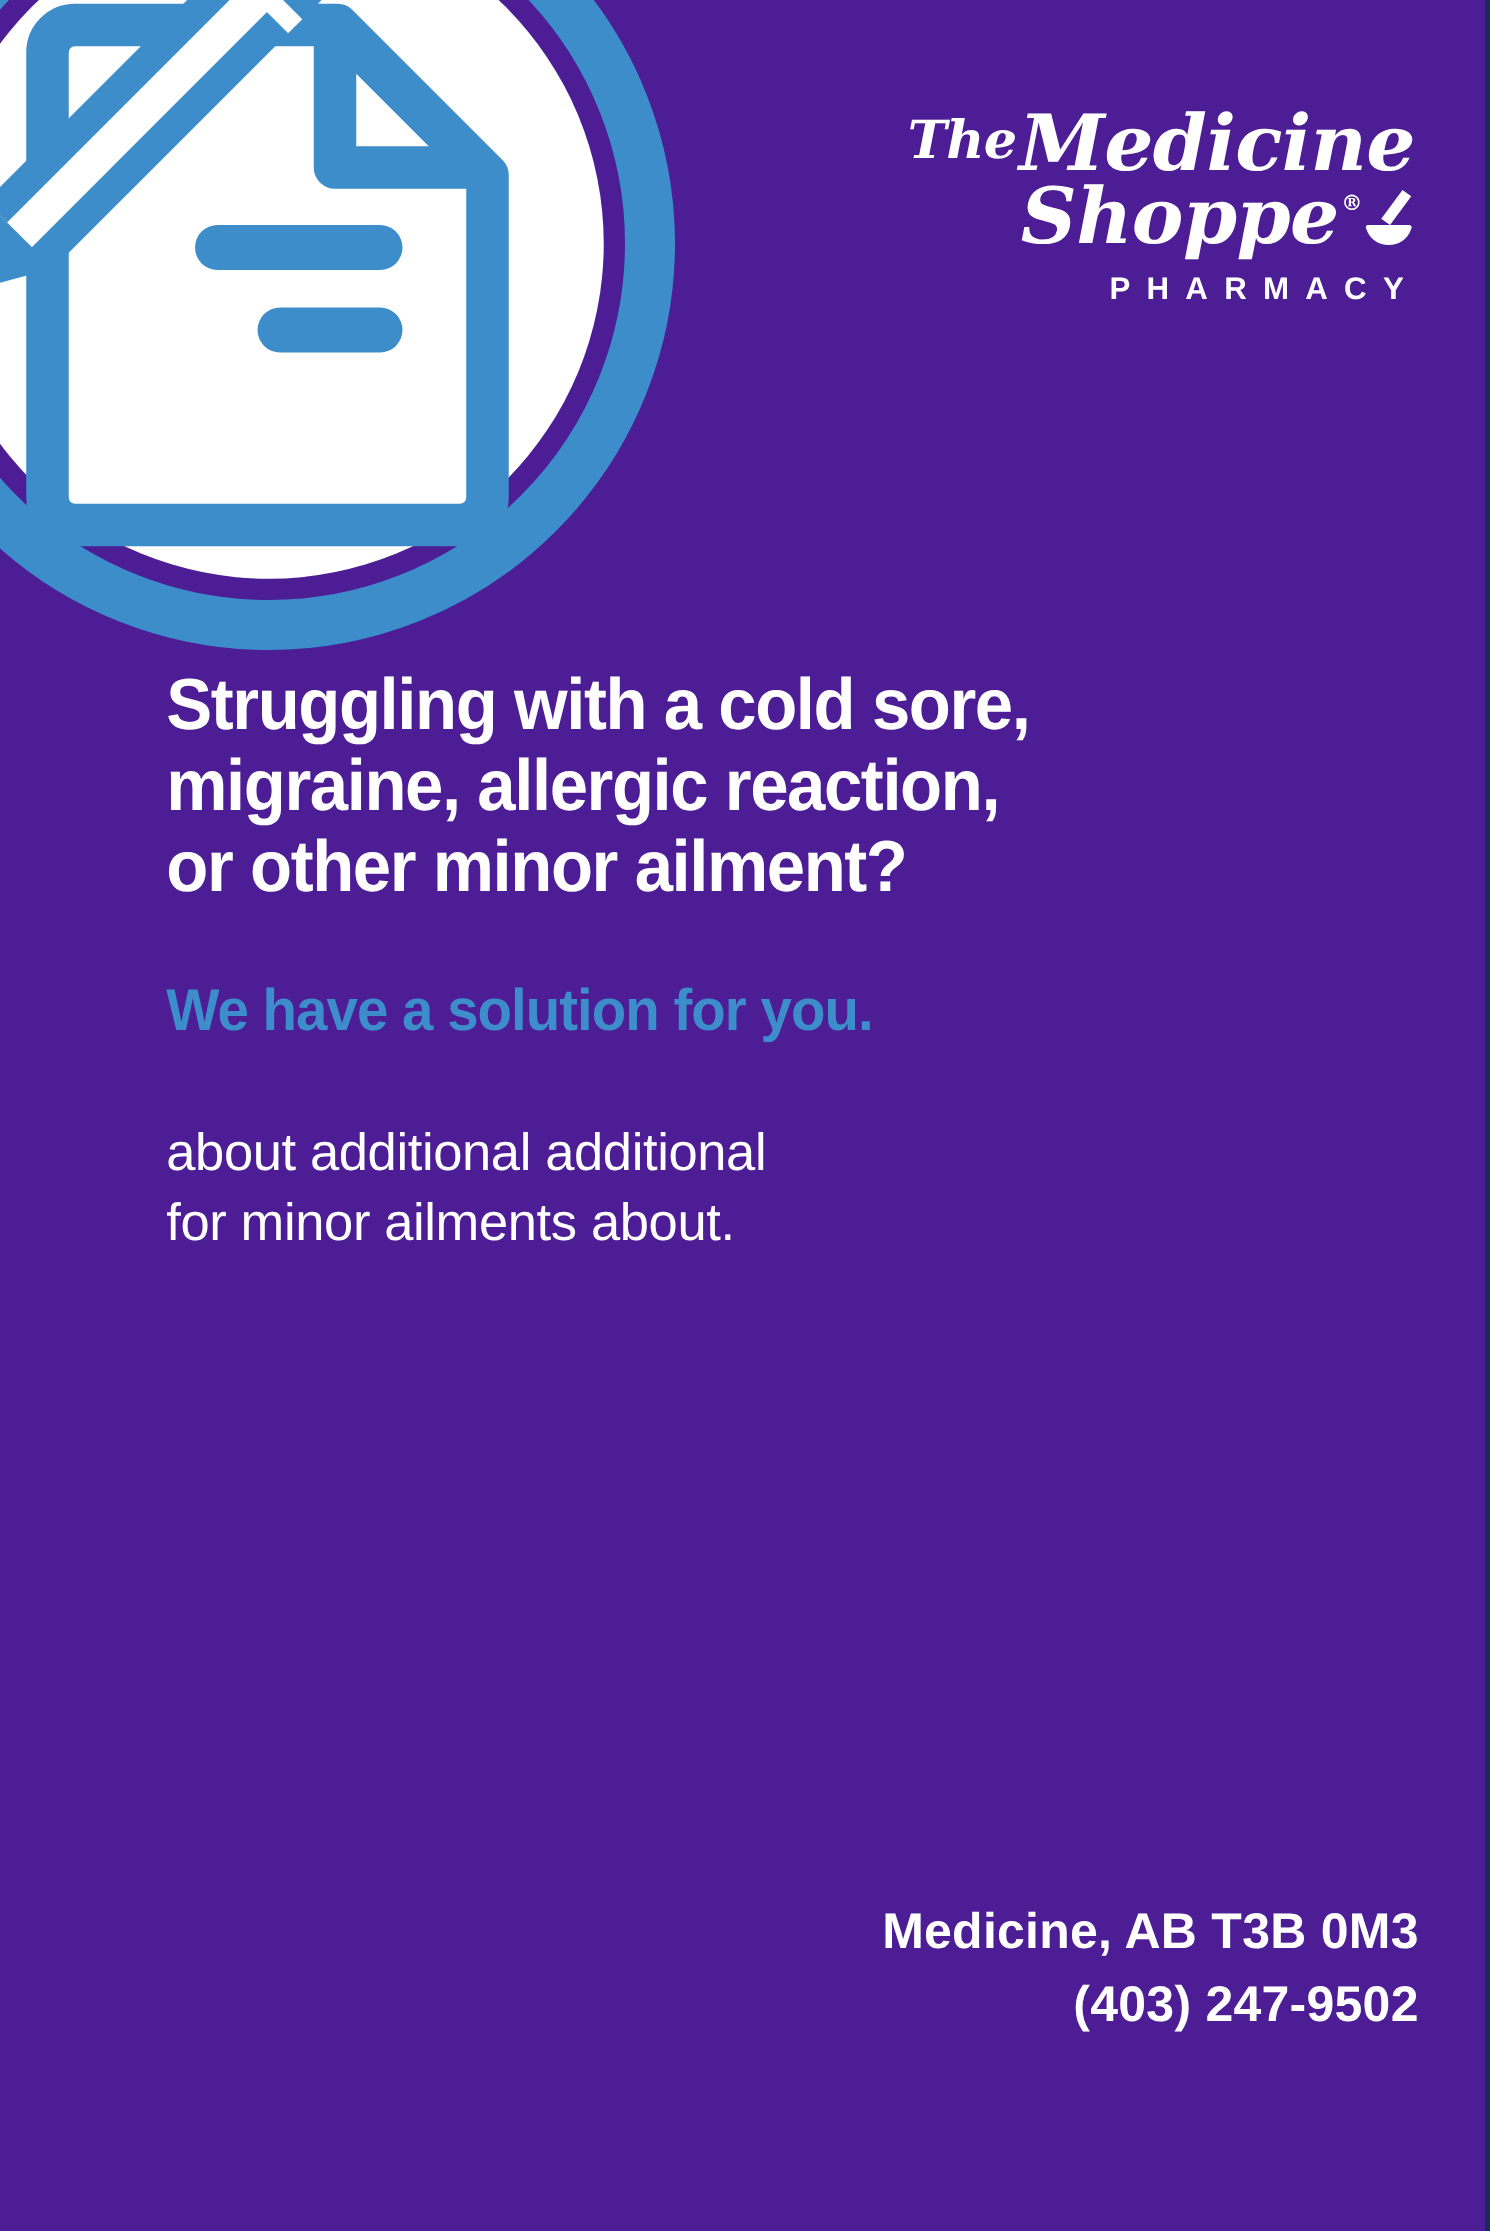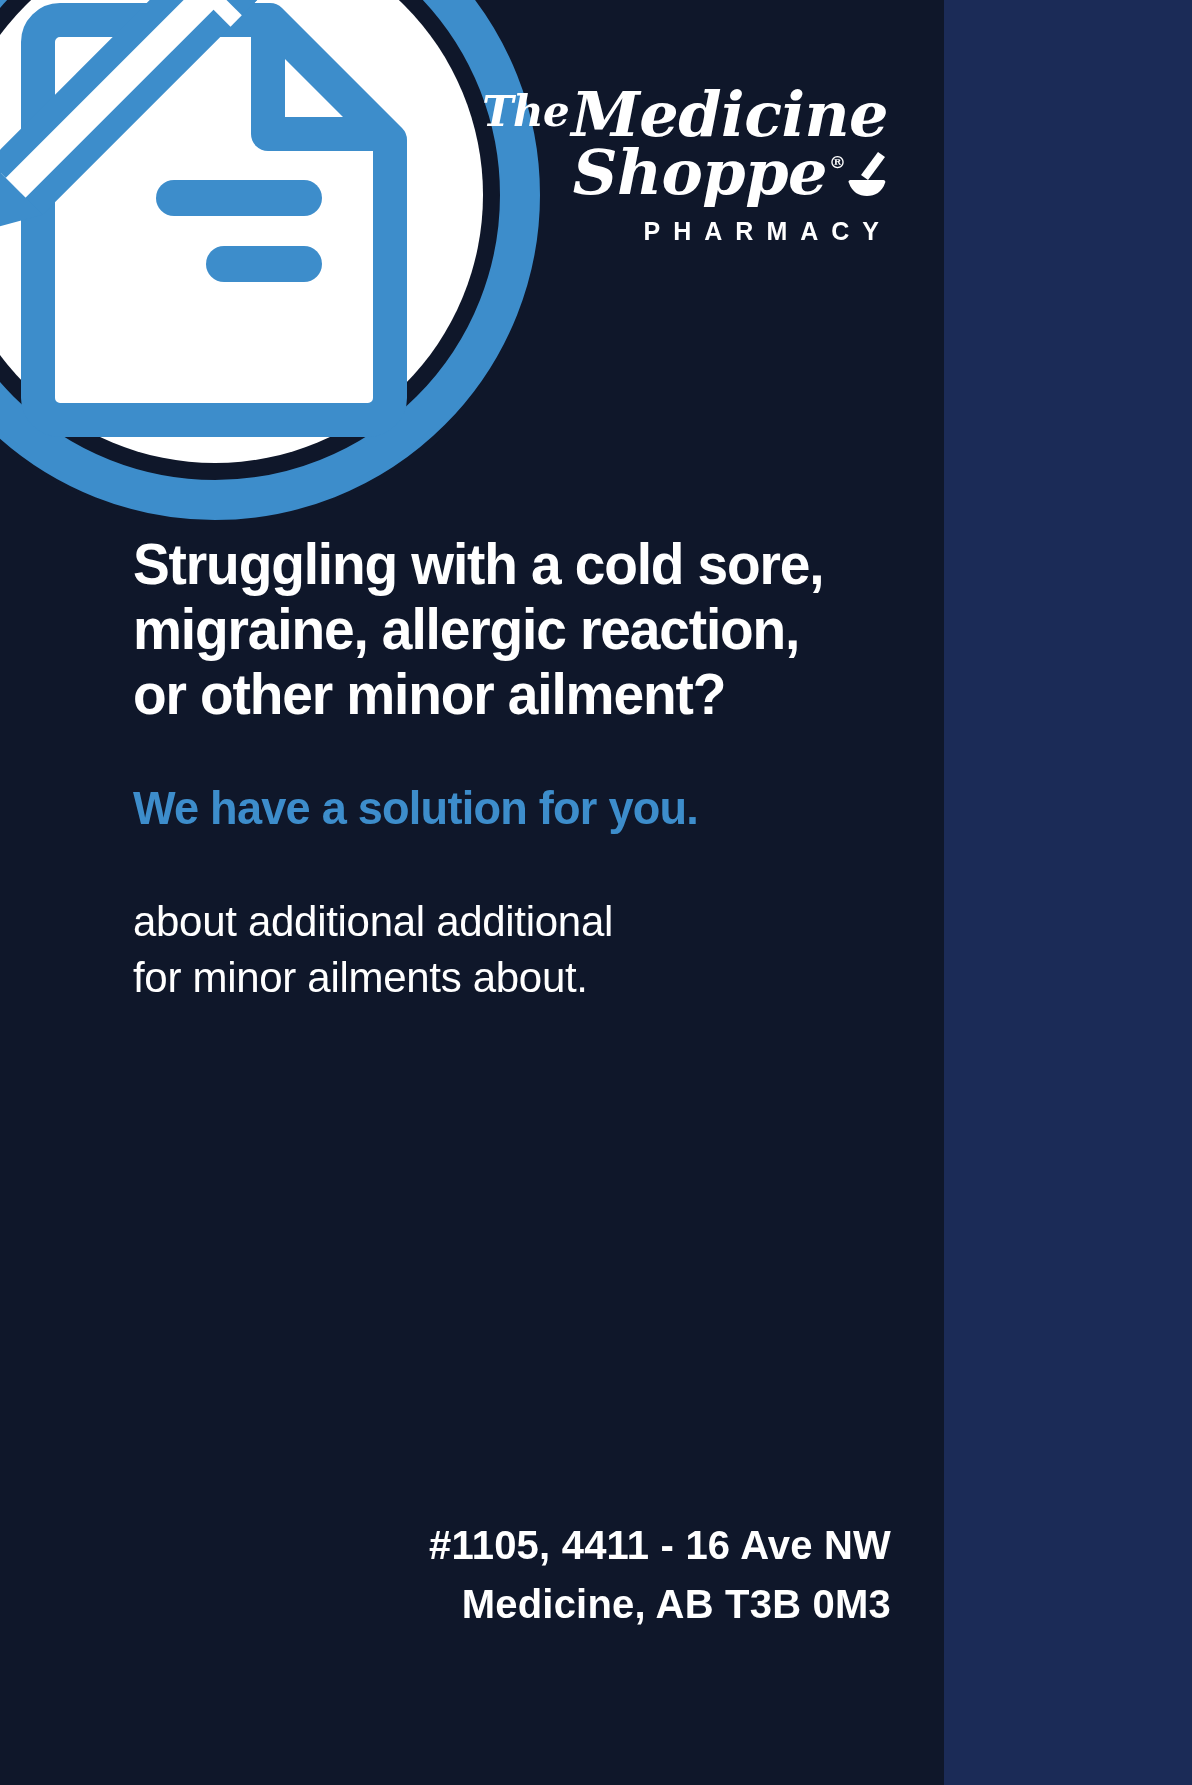--- a/index.html
+++ b/index.html
@@ -2,23 +2,23 @@
 <html><head>
 <meta charset="utf-8">
 <style>
   html, body {
     margin: 0;
     padding: 0;
     background: #1b2b57;
   }
   #poster {
     position: relative;
-    width: 944px;
+    width: 1188px;
     height: 1785px;
-    background: #0f172a;
+    background: #4c1d95;
     overflow: hidden;
     font-family: "Liberation Sans", sans-serif;
     -webkit-font-smoothing: antialiased;
   }
 
   
   #badge {
     position: absolute;
     left: -110px;
     top: -130px;
@@ -198,17 +198,17 @@
   </div>
 
   <div id="subhead">We have a solution for you.</div>
 
   <div id="body-copy">
     <span class="bc-line">about additional additional</span>
     <span class="bc-line">for minor ailments about.</span>
   </div>
 
   <div id="address">
-    <span class="addr-line">#1105, 4411 - 16 Ave NW</span>
     <span class="addr-line">Medicine, AB T3B 0M3</span>
+    <span class="addr-line">(403) 247-9502</span>
   </div>
 
 </div>
 
 </body></html>

